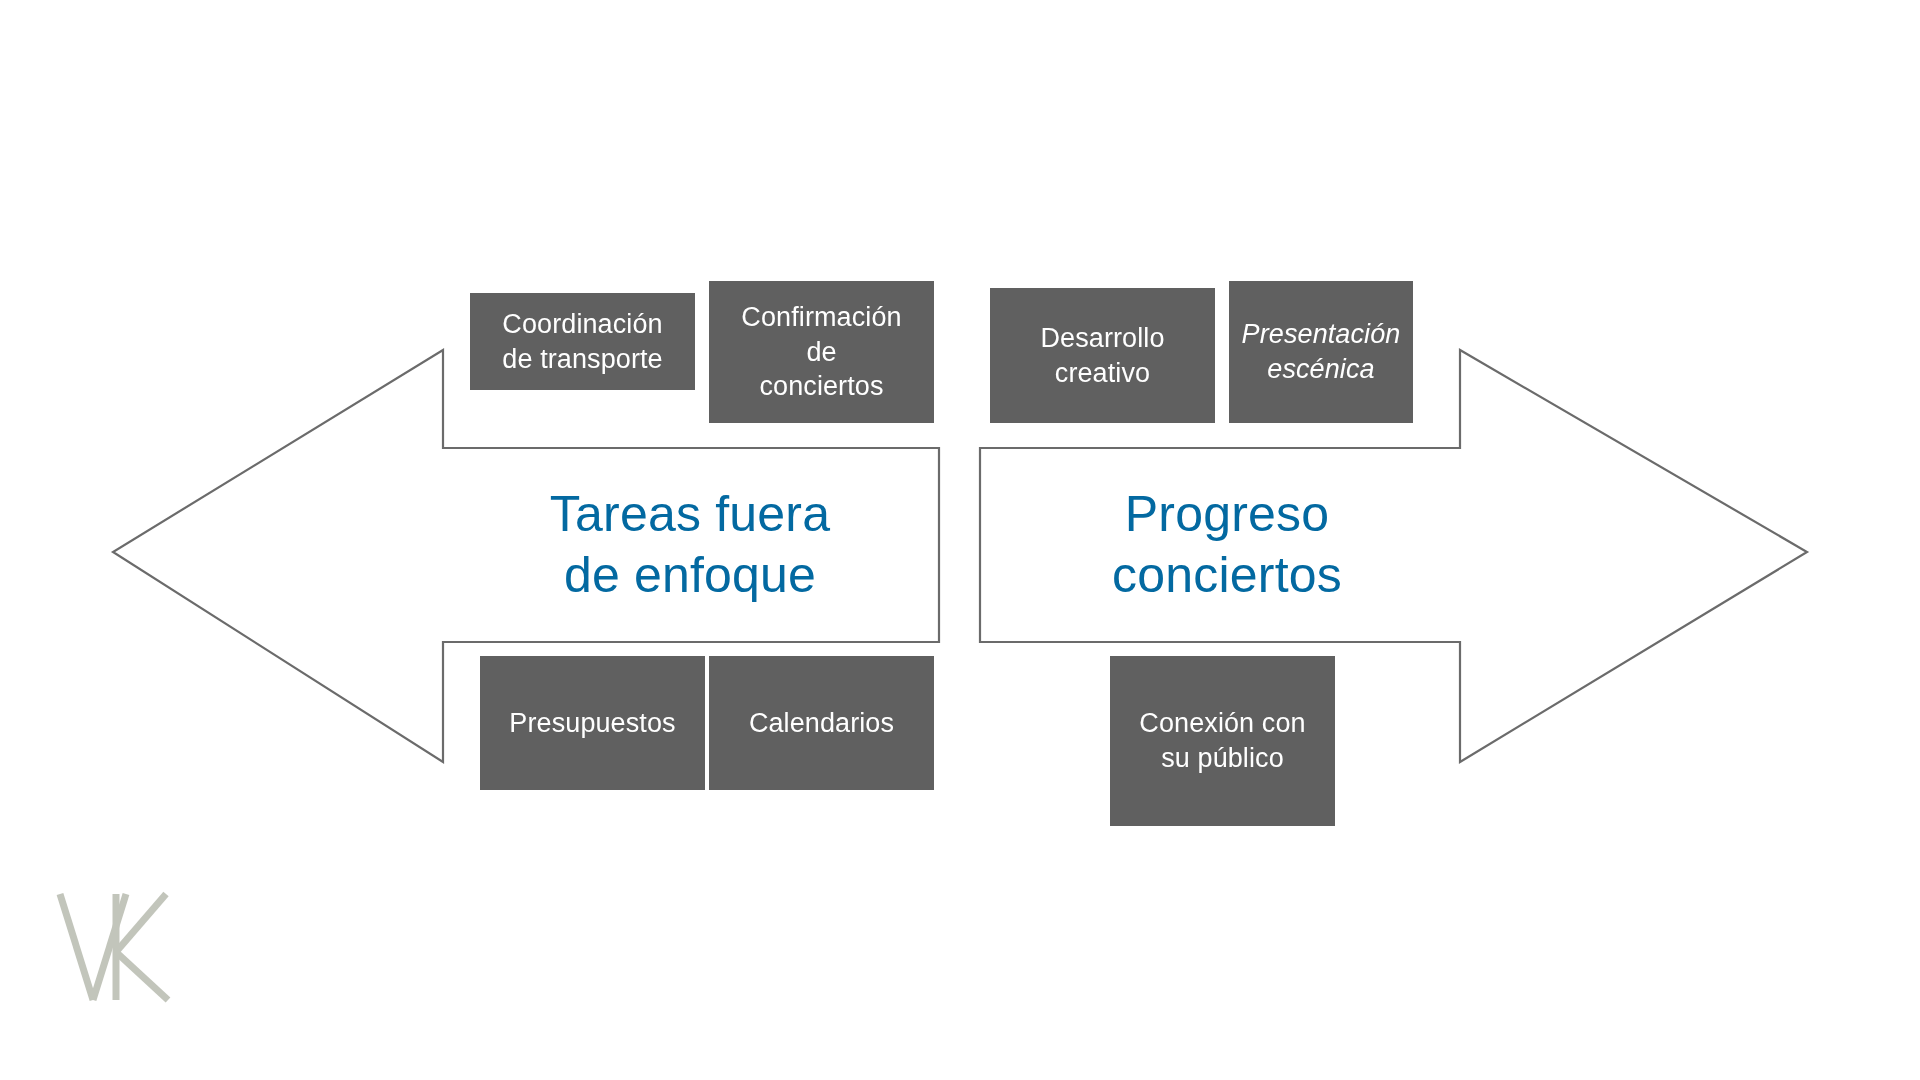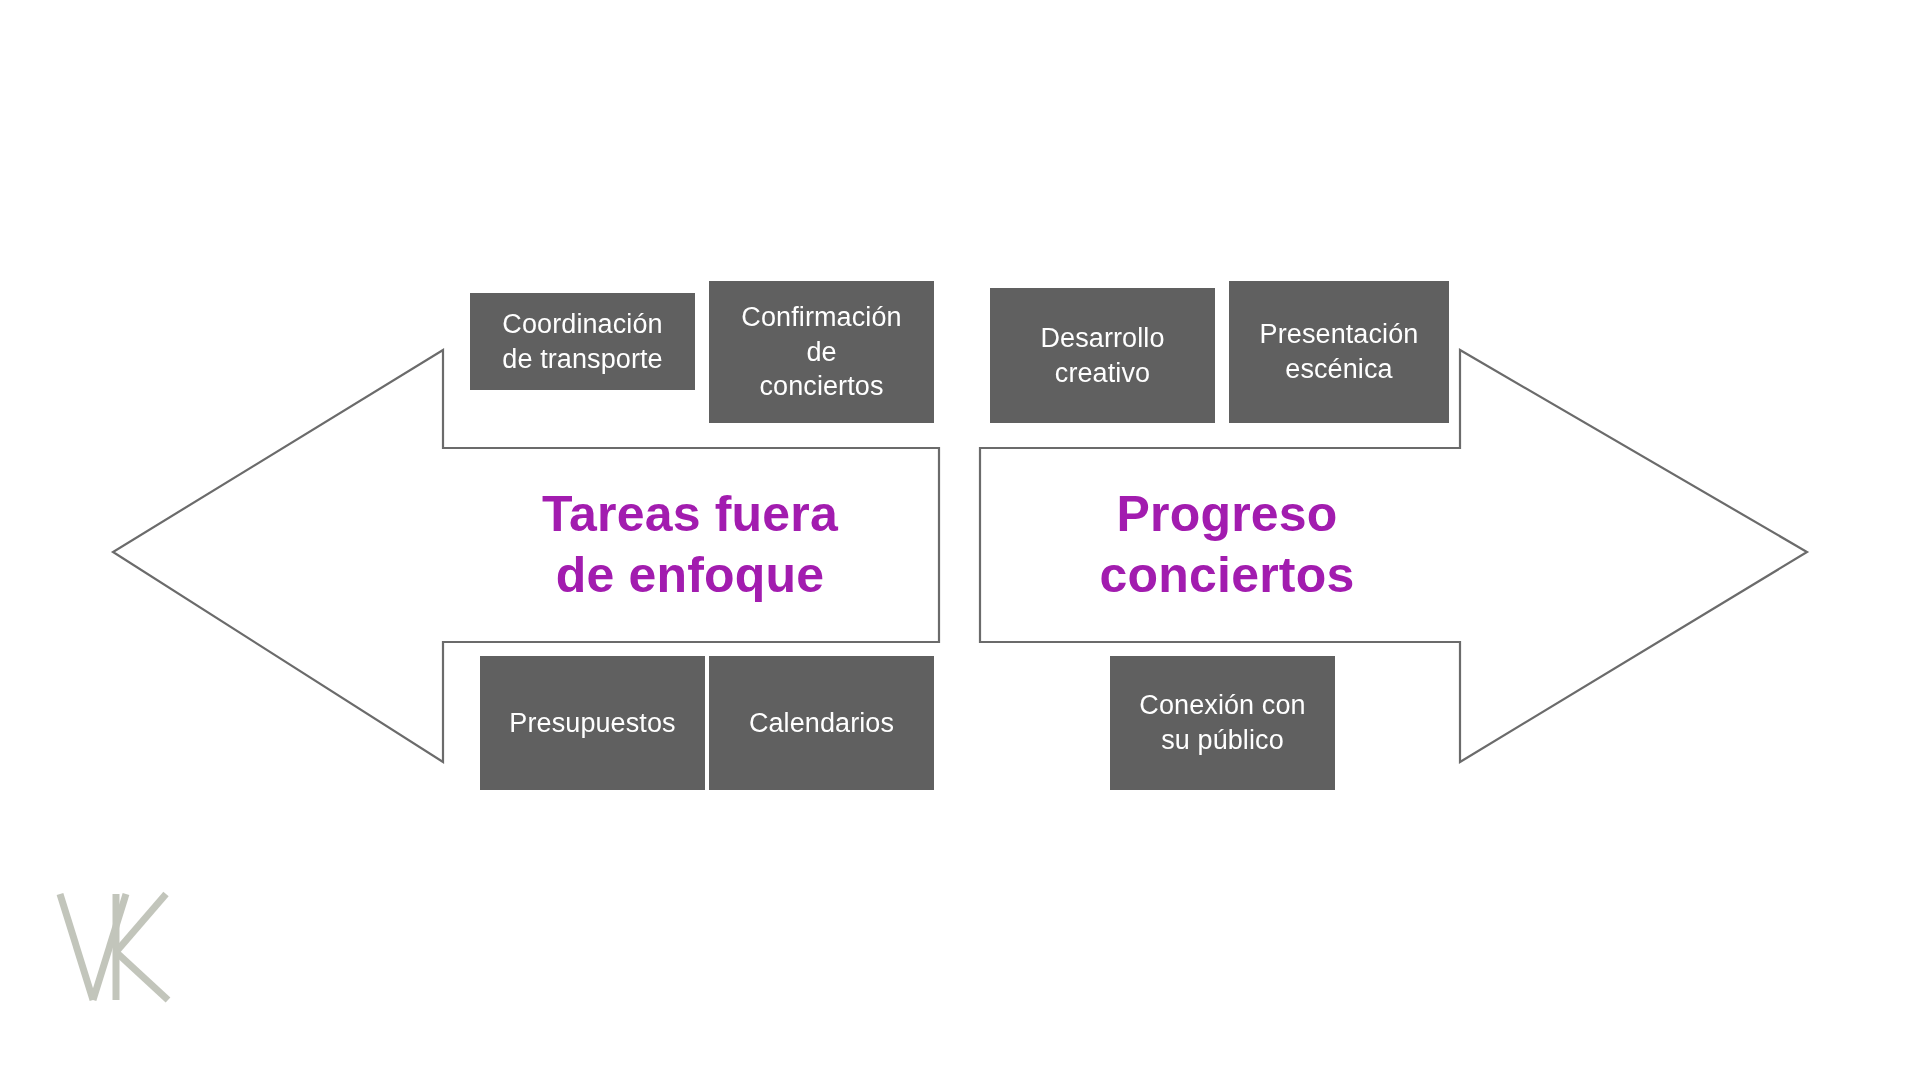--- a/index.html
+++ b/index.html
@@ -55,24 +55,24 @@
     padding: 0 6px;
   }
 
   
   .section-title {
     position: absolute;
     display: flex;
     align-items: center;
     justify-content: center;
     text-align: center;
-    color: #a21caf;
+    color: #0369a1;
     font-family: "Liberation Sans", sans-serif;
     font-size: 50px;
-    font-weight: 700;
+    font-weight: 400;
     line-height: 1.22;
     letter-spacing: 0.2px;
     white-space: pre-line;
     box-sizing: border-box;
   }
 
   
   .brand-logo {
     position: absolute;
     left: 52px;
@@ -116,26 +116,26 @@
 
   <div class="fbox" style="left:709px; top:656px; width:225px; height:134px;">
     <span class="fbox-label">Calendarios</span>
   </div>
 
   <div class="fbox" style="left:990px; top:288px; width:225px; height:135px;">
     <span class="fbox-label">Desarrollo
 creativo</span>
   </div>
 
-  <div class="fbox" style="left:1229px; top:281px; width:220px; height:142px;">
+  <div class="fbox" style="left:1229px; top:281px; width:184px; height:142px;font-style:italic;">
     <span class="fbox-label">Presentación
 escénica</span>
   </div>
 
-  <div class="fbox" style="left:1110px; top:656px; width:225px; height:134px;">
+  <div class="fbox" style="left:1110px; top:656px; width:225px; height:170px;">
     <span class="fbox-label">Conexión con
 su público</span>
   </div>
 
   <svg class="brand-logo" viewBox="0 0 130 120">
     <g fill="none" stroke="#c2c5bb" stroke-width="7" stroke-linecap="butt">
 
       <path d="M8 6 L41 112"></path>
       <path d="M41 112 L74 6"></path>
 

